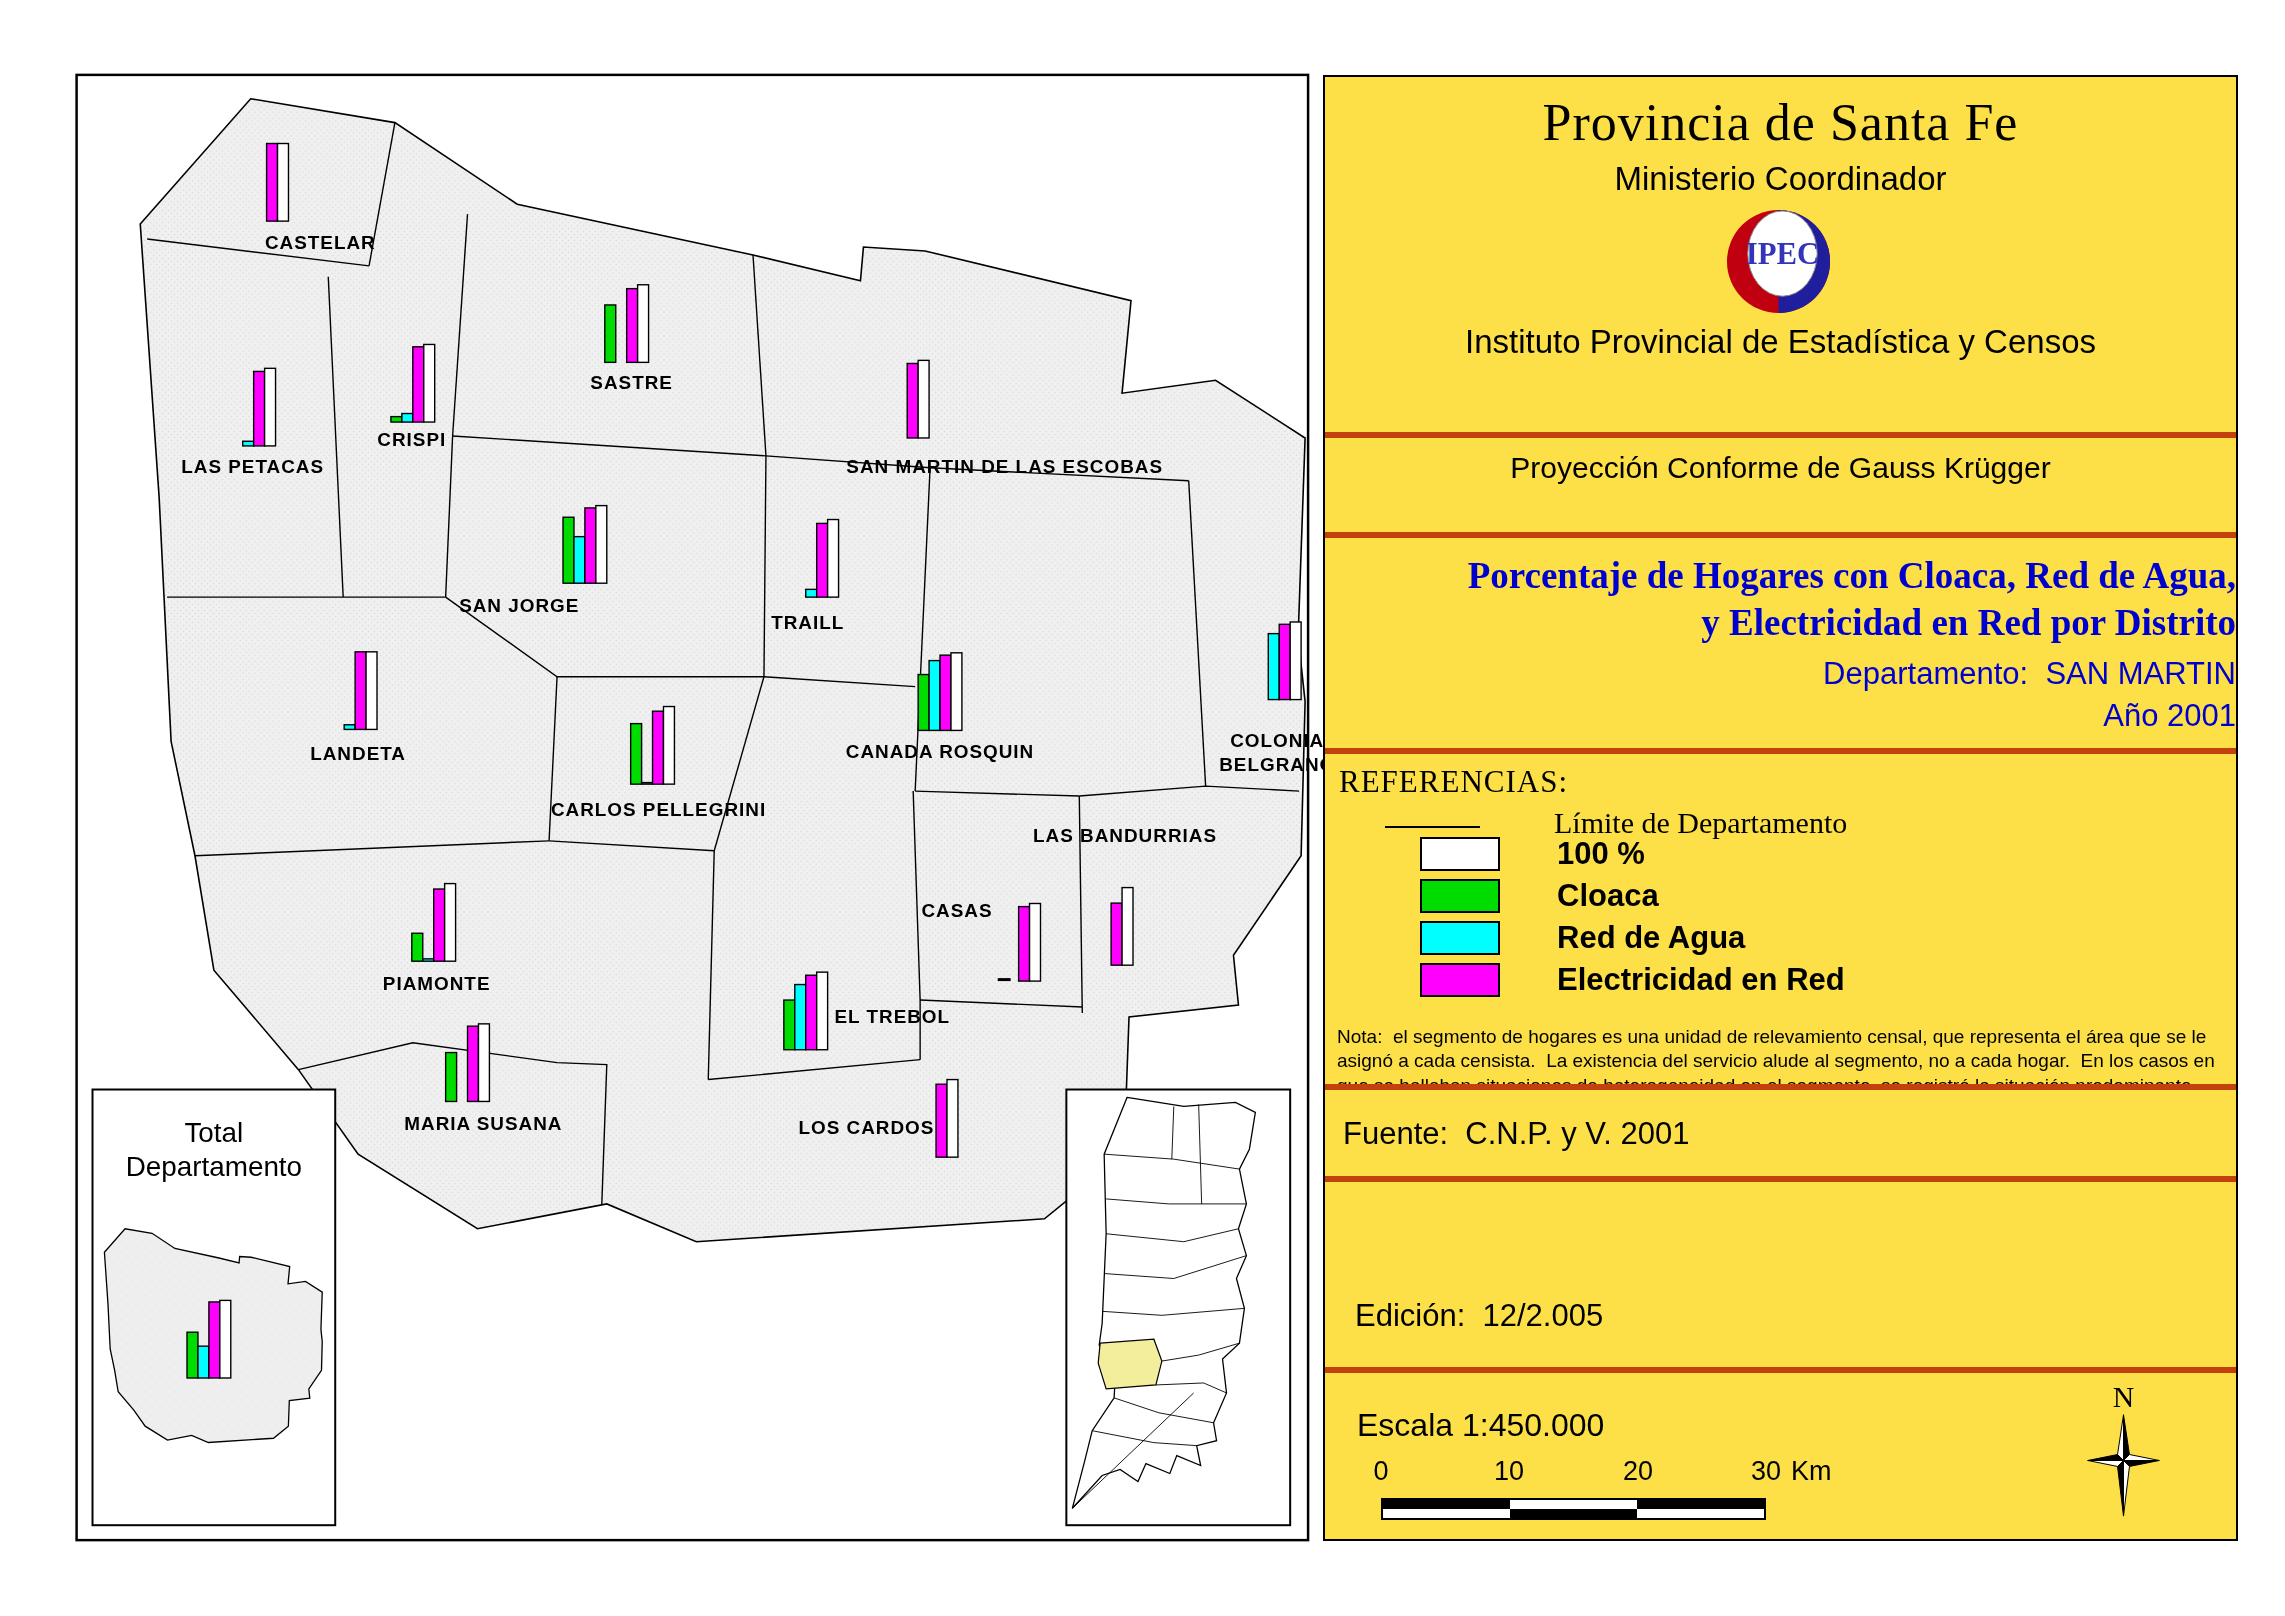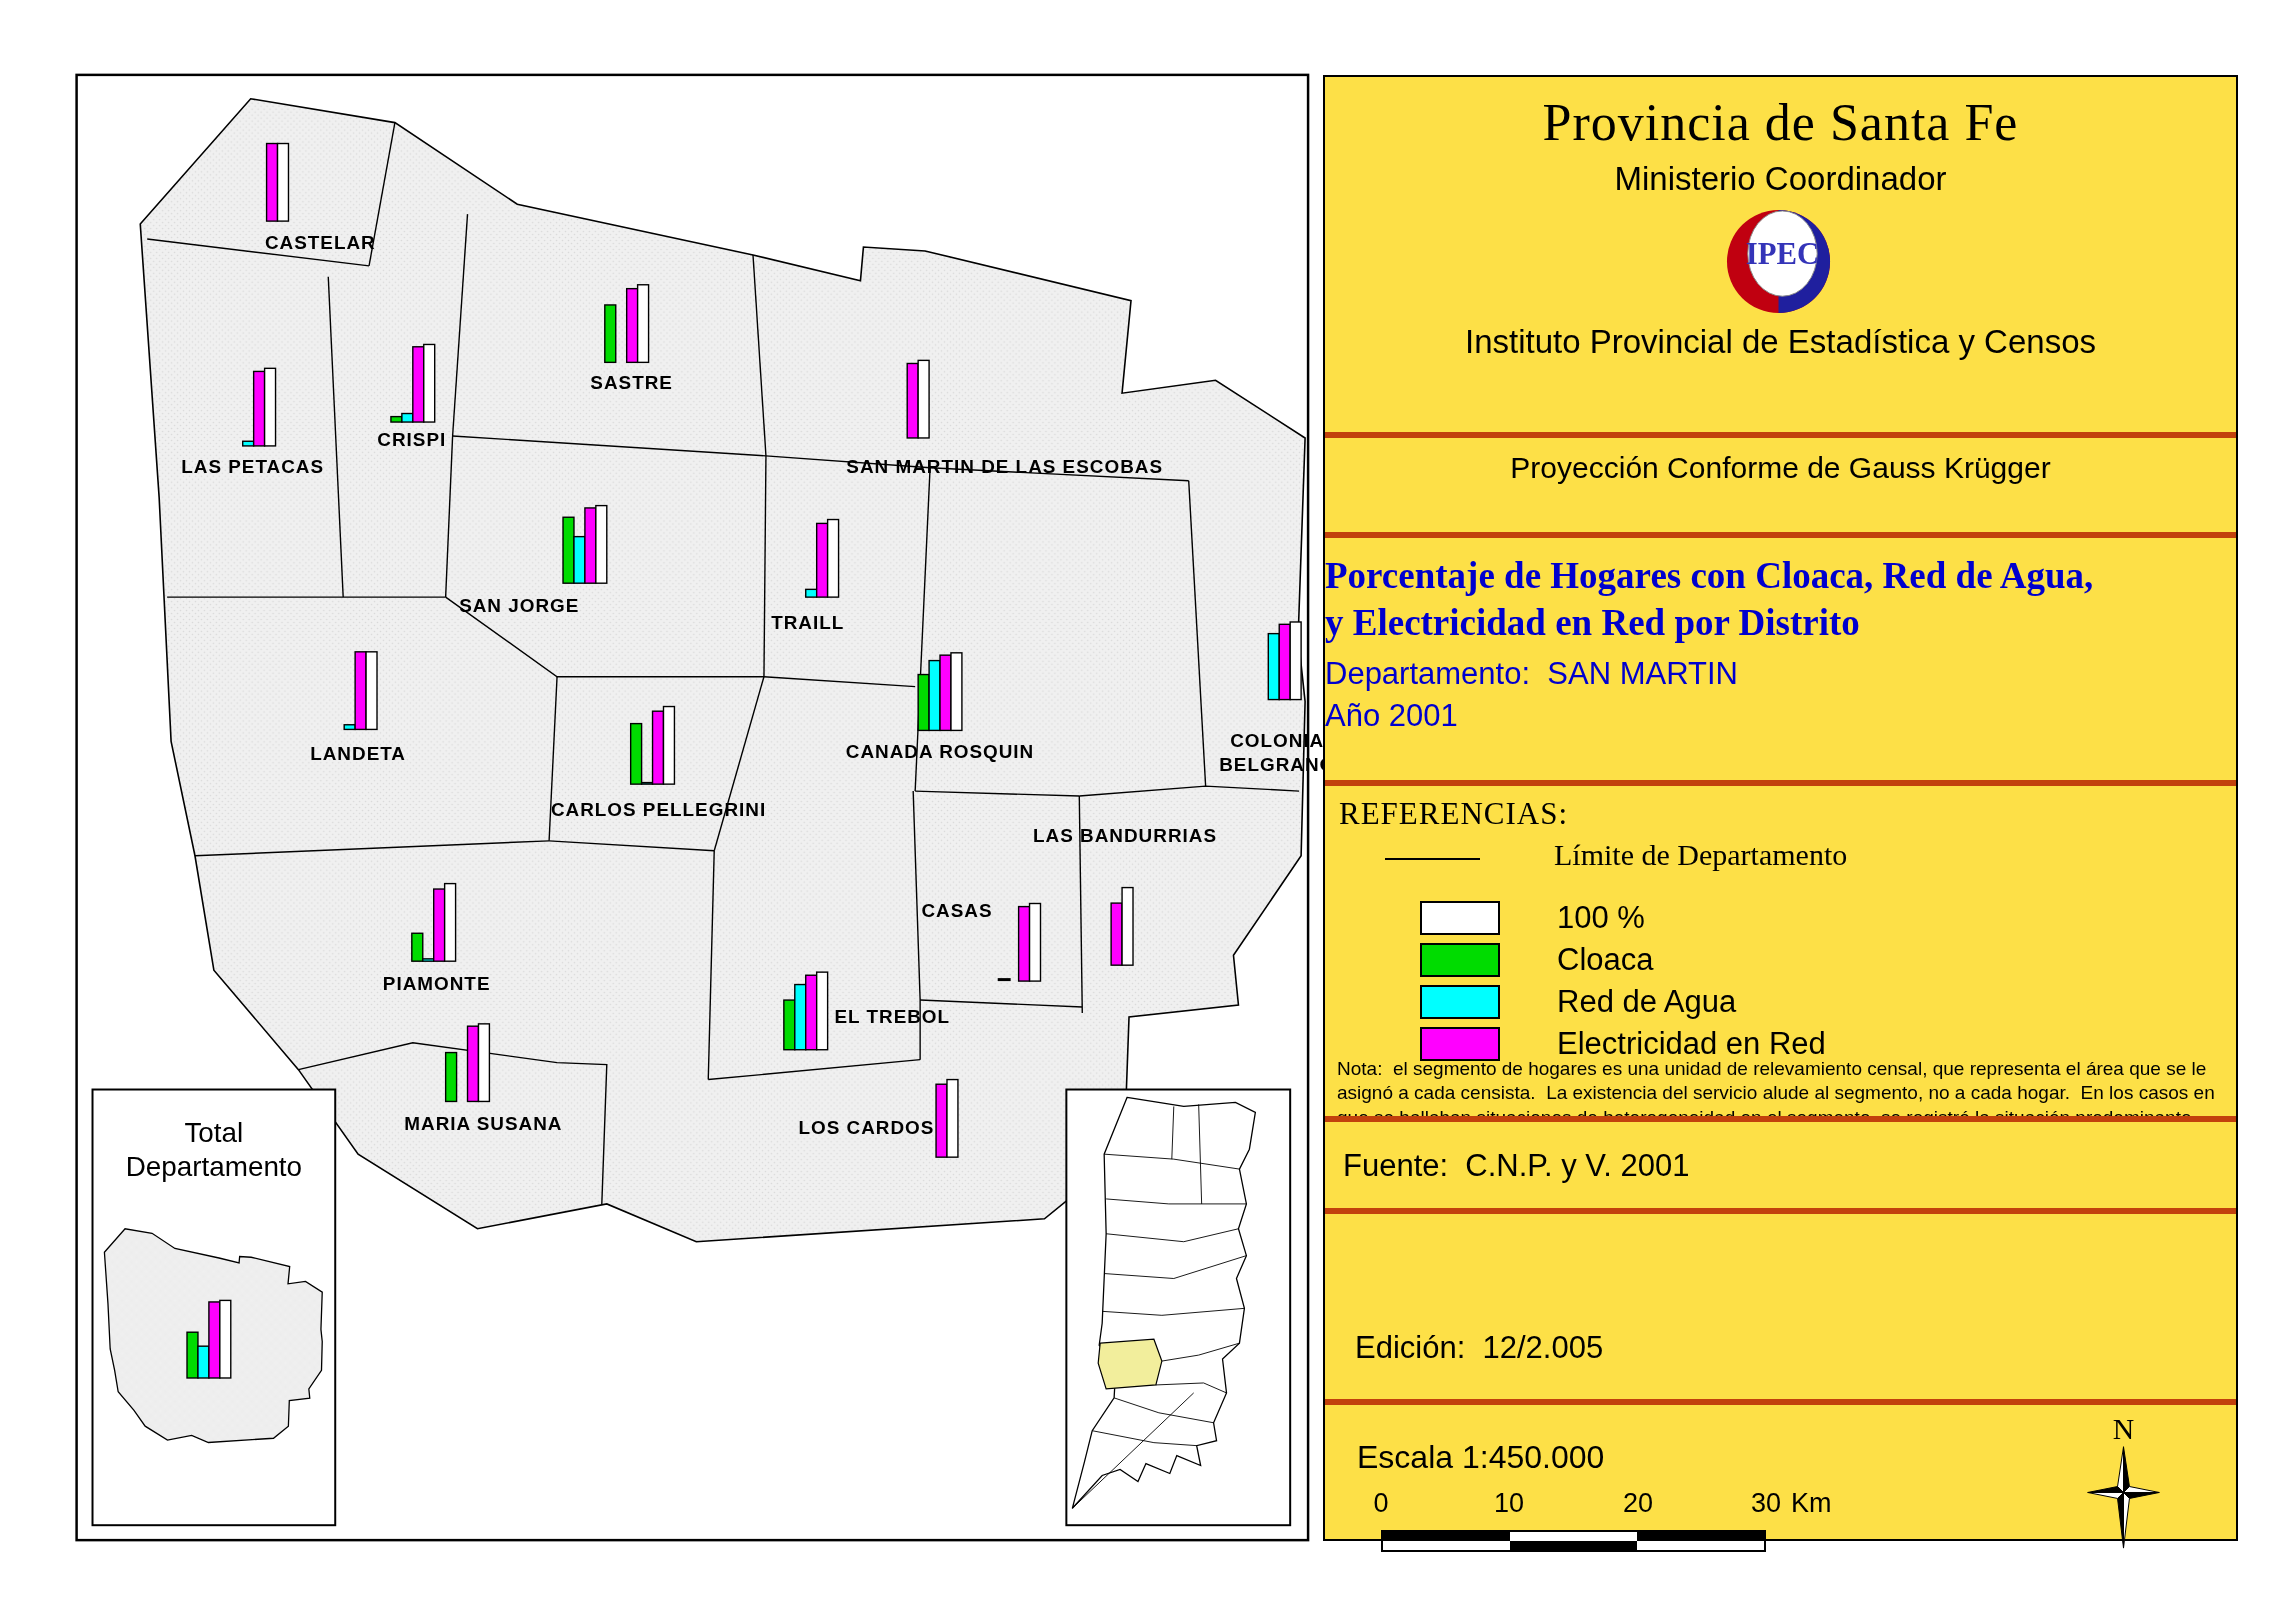--- a/index.html
+++ b/index.html
@@ -6,40 +6,40 @@
   #root{position:relative;width:2286px;height:1617px;background:#ffffff;overflow:hidden;
         font-family:"Liberation Sans",sans-serif;color:#000;}
   #map-svg{position:absolute;left:0;top:0;}
   
   #panel{position:absolute;left:1323px;top:75px;width:915px;height:1466px;
          border:2px solid #000;box-sizing:border-box;background:#fde047;}
   .sec{box-sizing:border-box;overflow:hidden;position:relative;}
   .sec + .sec{border-top:6px solid #c2410c;}
   .sec-header{height:355px;text-align:center;}
   .sec-projection{height:100px;text-align:center;}
-  .sec-maptitle{height:248px;text-align:left;}
+  .sec-maptitle{height:216px;text-align:right;}
   .sec-refs{height:336px;}
   .sec-fuente{height:92px;}
   .sec-edicion{height:191px;}
   .sec-escala{height:173px;}
   .title-serif{font-family:"Liberation Serif",serif;font-size:52px;margin-top:16px;letter-spacing:1px;}
   .subtitle{font-size:33px;margin-top:8px;}
   .logo-wrap{margin-top:8px;height:111px;}
   .org{font-size:33px;margin-top:6px;}
   .proj-line{font-size:30px;line-height:38px;}
   .sec-projection{padding-top:11px;}
   .mt1{font-family:"Liberation Serif",serif;font-weight:bold;font-size:37px;line-height:47px;color:#0000CE;}
   .sec-maptitle{padding-top:14px;}
   .mt2{font-size:31px;line-height:40px;color:#0000CE;margin-top:2px;}
   .mt2.first{margin-top:8px;}
   .refs-heading{font-family:"Liberation Serif",serif;font-size:31px;letter-spacing:1px;
                 position:absolute;left:14px;top:10px;}
   .limit-line{position:absolute;left:60px;top:72px;width:95px;border-top:2px solid #000;}
   .limit-label{position:absolute;left:229px;top:52px;font-family:"Liberation Serif",serif;font-size:30px;}
-  #legend-rows{position:absolute;left:0;top:112px;width:100%;}
+  #legend-rows{position:absolute;left:0;top:80px;width:100%;font-weight:bold;}
   .legend-row{position:relative;height:42px;}
   .legend-swatch{position:absolute;left:95px;top:3px;width:80px;height:34px;border:2px solid #000;box-sizing:border-box;}
   .legend-label{position:absolute;left:232px;top:2px;font-size:31px;}
   .note{position:absolute;left:12px;right:2px;top:271px;font-size:19px;line-height:24.4px;
         white-space:pre-wrap;}
   .fuente-line{font-size:31px;padding:26px 0 0 18px;white-space:pre-wrap;}
   .edicion-block{font-size:31px;line-height:40px;padding:34px 0 0 30px;white-space:pre-wrap;}
   .escala-label{position:absolute;left:32px;top:34px;font-size:32px;}
   .scalebar-wrap{position:absolute;left:56px;top:119px;width:498px;height:40px;}
   .tick{position:absolute;top:-36px;width:60px;margin-left:-30px;text-align:center;font-size:27px;}

